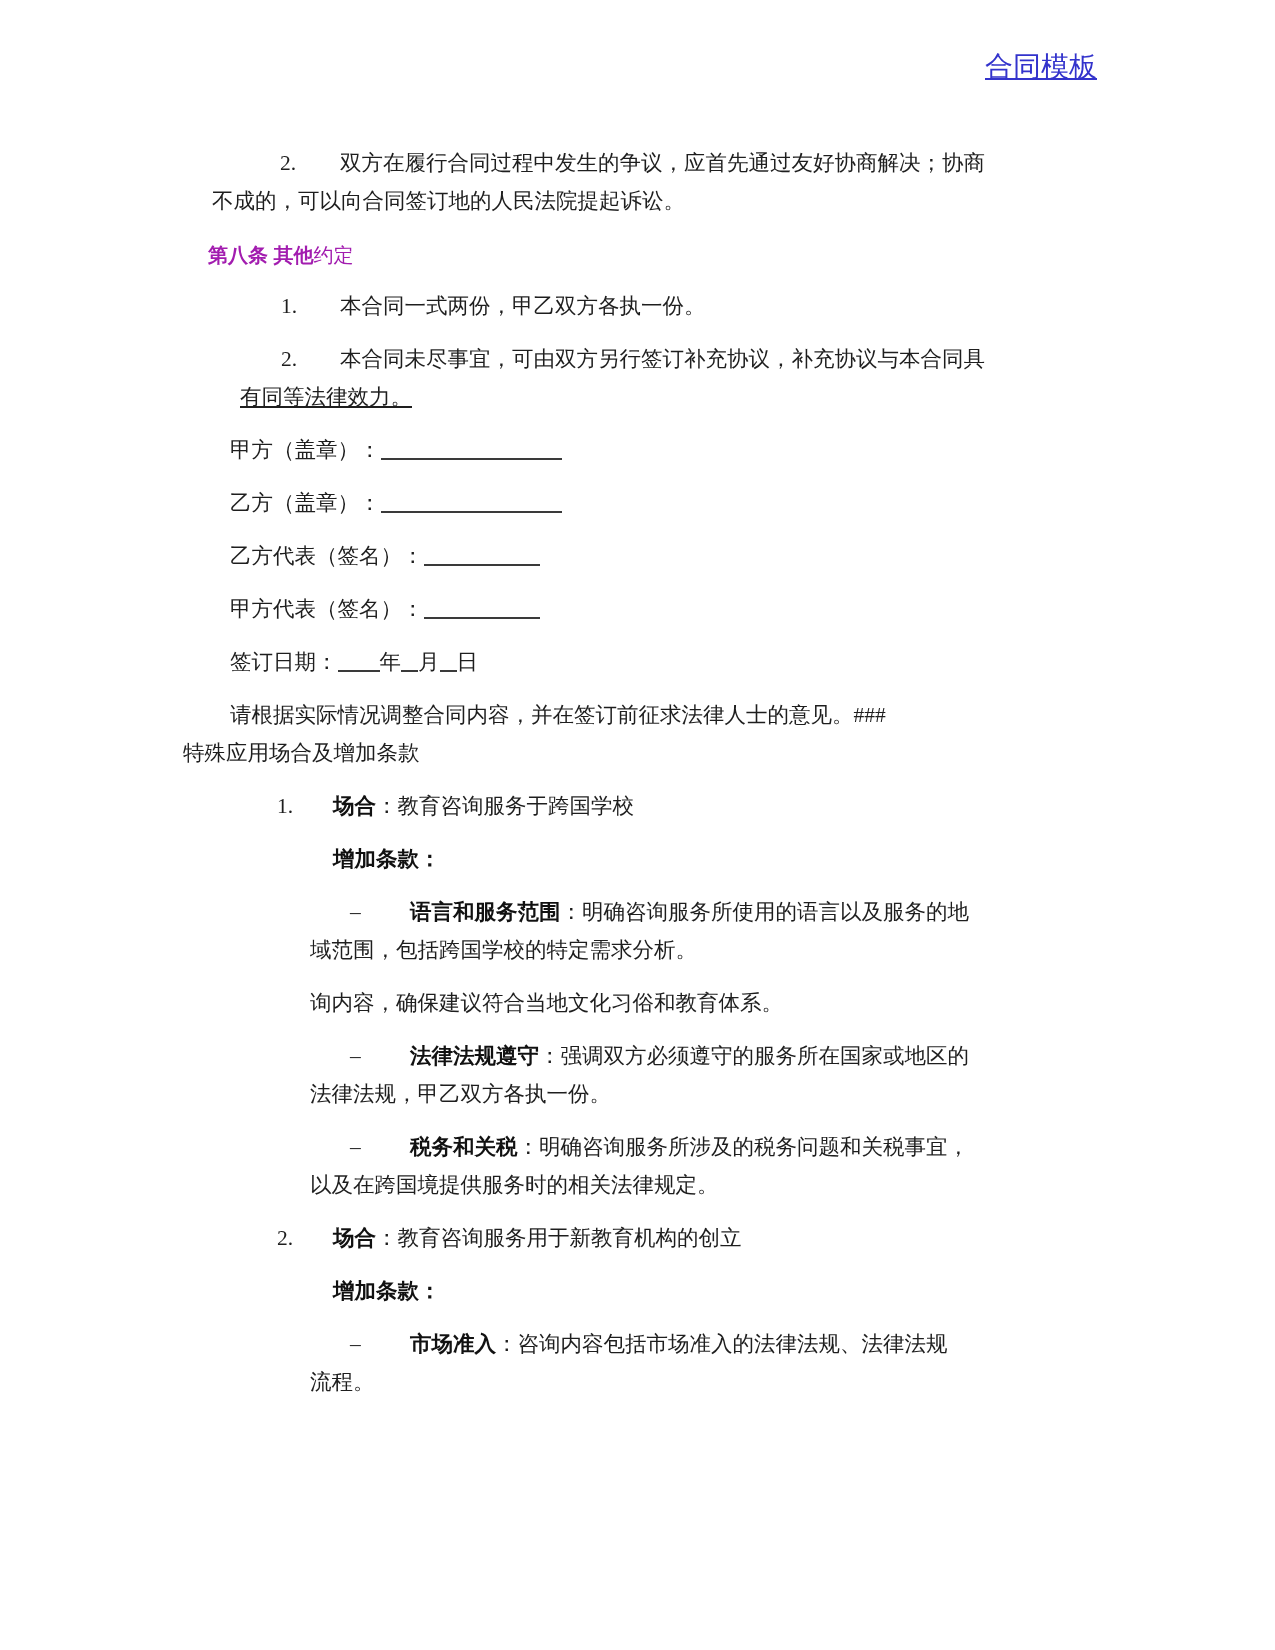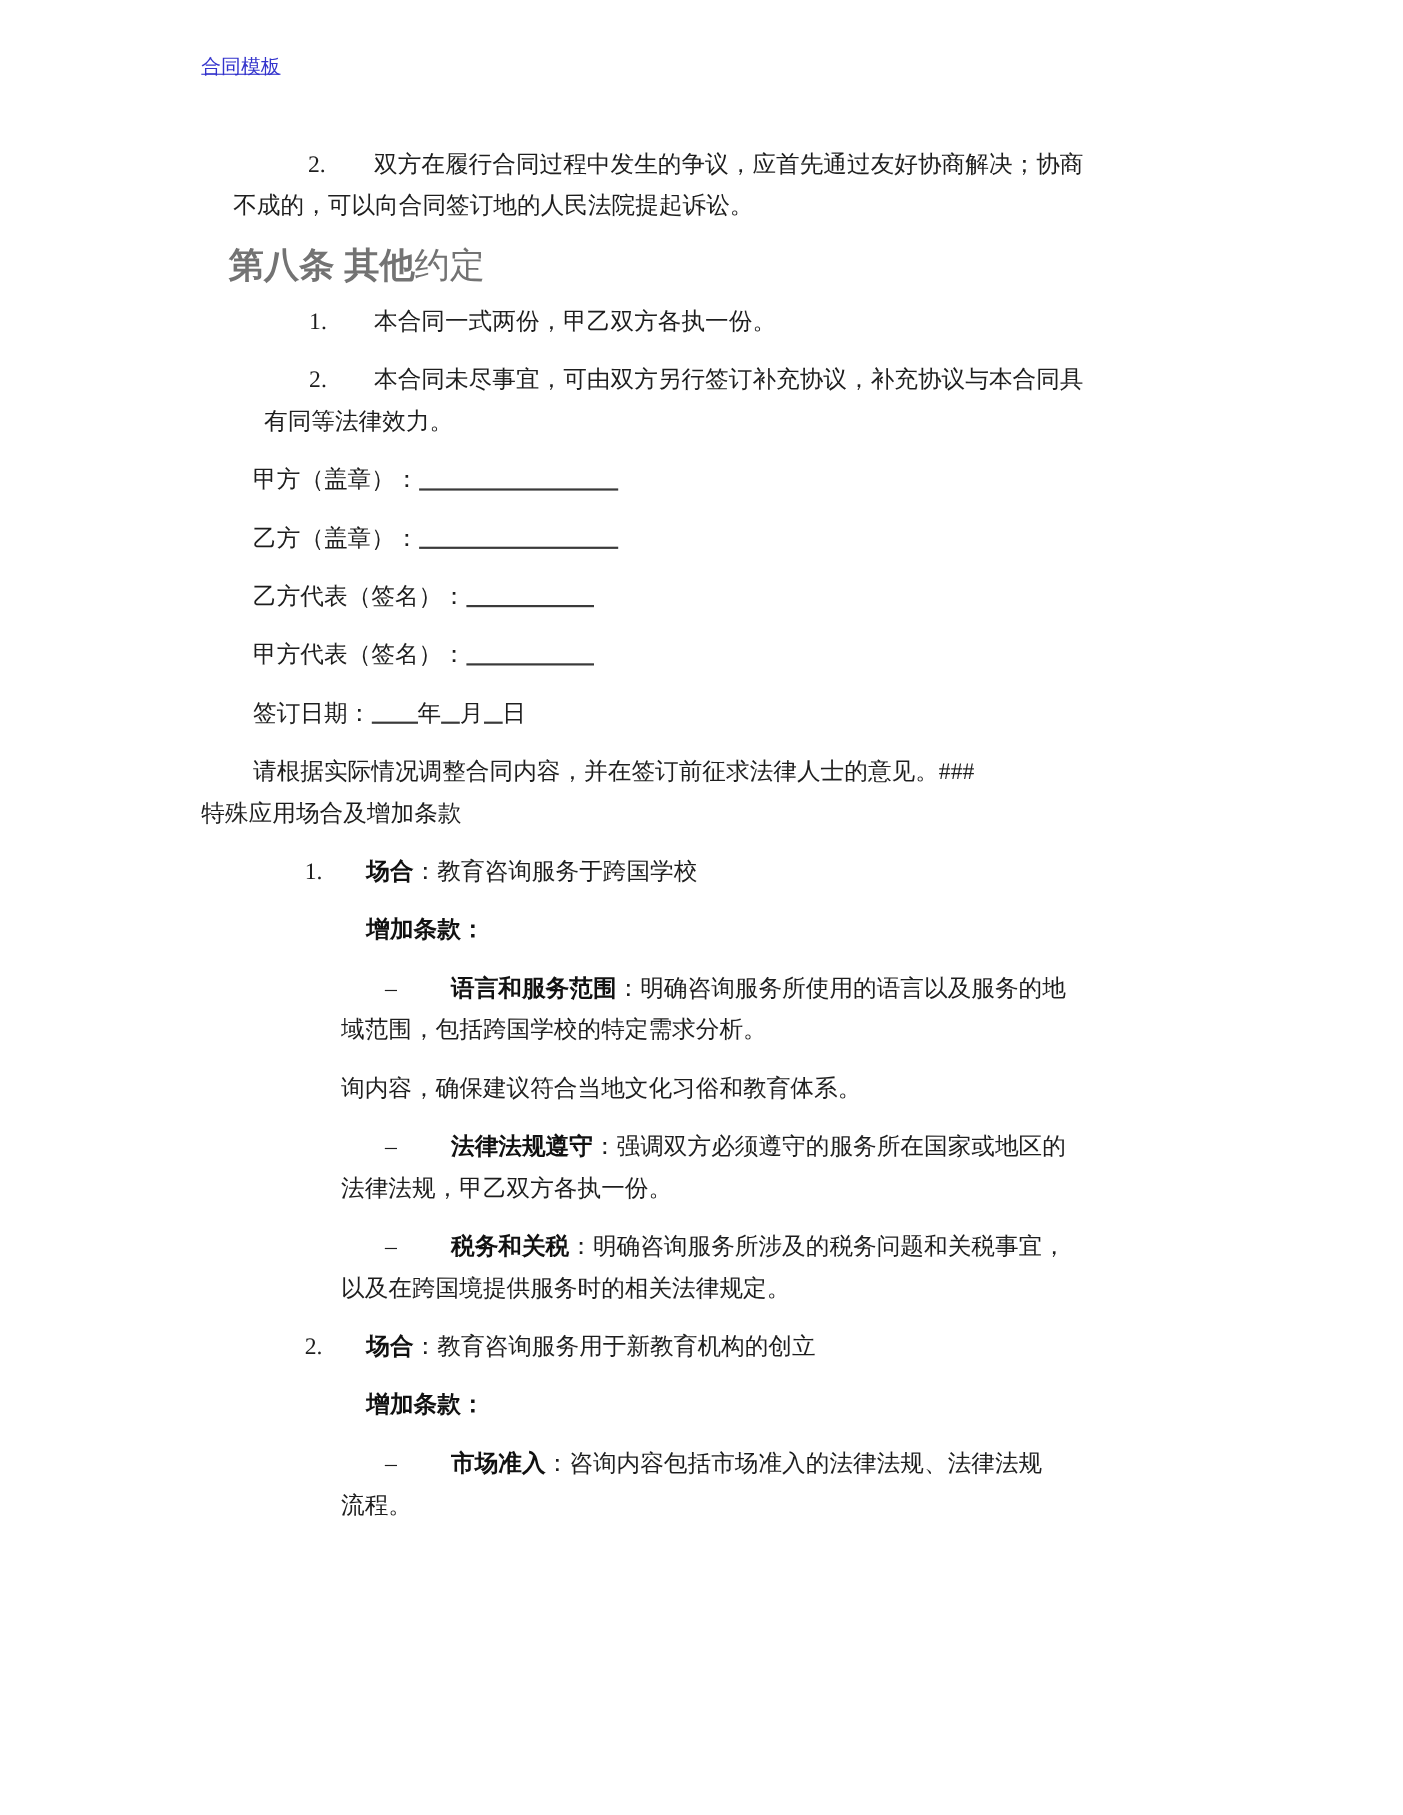--- a/index.html
+++ b/index.html
@@ -9,49 +9,49 @@
     height: 1650px;
     margin: 0 auto;
     background: #ffffff;
     box-sizing: border-box;
     padding: 48px 178px 0 183px;
     font-family: "Liberation Serif", "DejaVu Serif", serif;
     font-size: 21.5px;
     color: #1e1e1e;
   }
   .doc-title {
-    text-align: left;
-    font-size: 18px;
+    text-align: right;
+    font-size: 28px;
     color: #3333cc;
     text-decoration: underline;
     margin-bottom: 58px;
   }
   .para { margin: 0 0 15px 0; }
   .line { line-height: 38px; }
   .num  { display: inline-block; }
   .n60  { width: 60px; }
   .n59  { width: 59px; }
   .n56  { width: 56px; }
   .nd60 { width: 60px; }
   
   .ind-first-p   { padding-left: 97px; }  
   .ind-cont-p    { padding-left: 29px; }  
   .ind-li        { padding-left: 98px; }  
-  .ind-li-cont   { padding-left: 57px; }  
+  .ind-li-cont   { padding-left: 57px; text-decoration: underline; }  
   .ind-sig       { padding-left: 47px; }  
   .ind-note      { padding-left: 47px; }  
   .ind-scn       { padding-left: 94px; }  
   .ind-add       { padding-left: 150px; } 
   .ind-bul       { padding-left: 167px; } 
   .ind-bul-cont  { padding-left: 127px; } 
   .heading {
     font-family: "Liberation Sans", "DejaVu Sans", sans-serif;
-    font-size: 32px;
+    font-size: 20px;
     line-height: 40px;
-    color: #737373;
+    color: #a21caf;
     margin: 0 0 12px 0;
     padding-left: 25px;
     font-weight: 400;
   }
   .heading .hb { font-weight: 700; }
   .bl {
     font-family: "Liberation Sans", "DejaVu Sans", sans-serif;
     font-weight: 700;
     color: #111111;
   }

